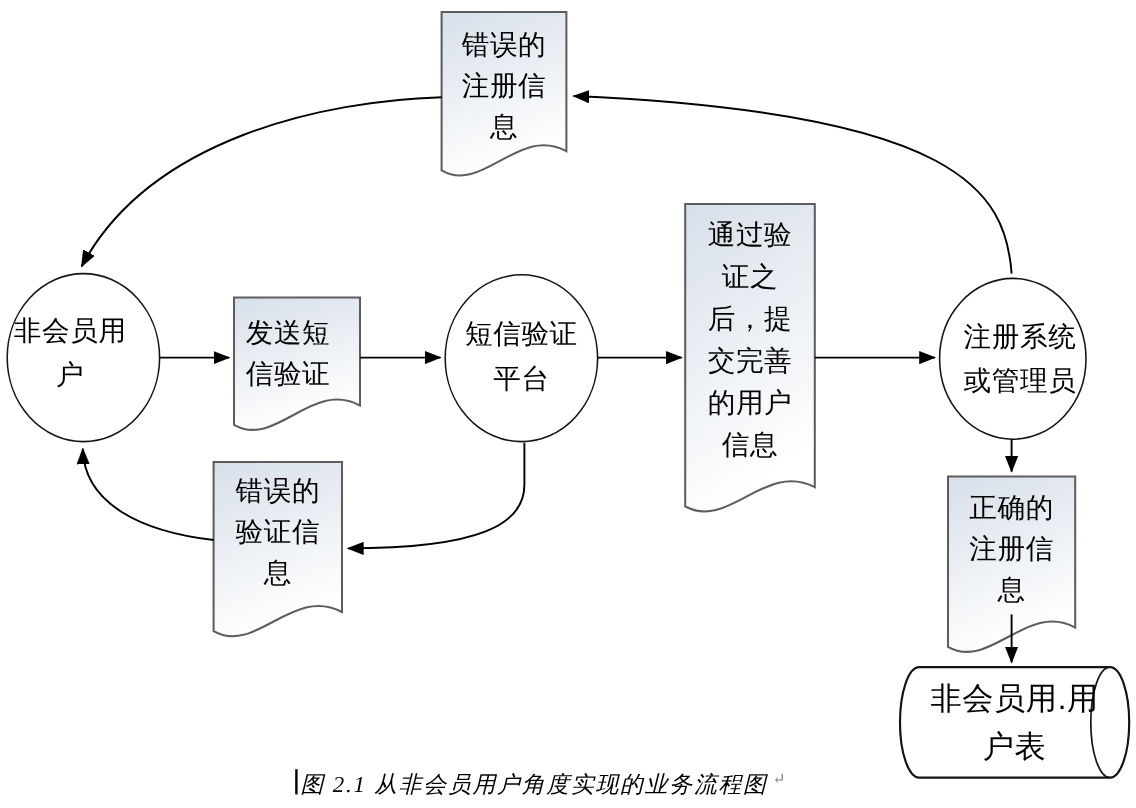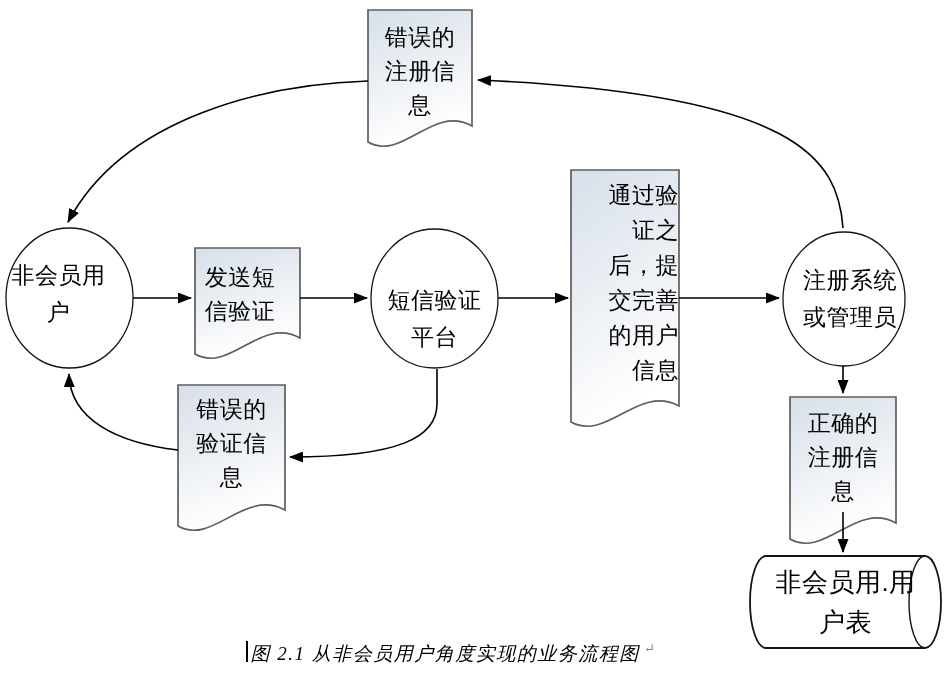--- a/index.html
+++ b/index.html
@@ -17,22 +17,22 @@
     white-space:pre-line;
     color:#000000;
     font-size:23px;
     line-height:34px;
     letter-spacing:0.5px;
   }
   .lbl-ellipse{line-height:37px;}
   .lbl-doc-top      {left:368px;top:20px;width:104px;}
   .lbl-ellipse-user {left:6px;  top:257px;width:105px;}
   .lbl-doc-send     {left:195px;top:260px;width:90px;}
-  .lbl-ellipse-sms  {left:371px;top:260px;width:127px;margin-top:22px;}
-  .lbl-doc-complete {left:571px;top:178px;width:108px;line-height:35px;text-align:right;}
+  .lbl-ellipse-sms  {left:371px;top:260px;width:127px;}
+  .lbl-doc-complete {left:571px;top:178px;width:108px;line-height:35px;}
   .lbl-ellipse-admin{left:783px;top:262px;width:134px;}
   .lbl-doc-correct  {left:790px;top:406px;width:106px;text-align:center;}
   .lbl-doc-verify   {left:178px;top:392px;width:107px;}
   .lbl-cylinder     {left:756px;top:562px;width:179px;font-size:26px;line-height:40px;}
   .caption{
     position:absolute;
     left:246px;top:641px;
     font-family:"Liberation Serif","DejaVu Serif",serif;
     font-style:italic;
     font-size:19px;

